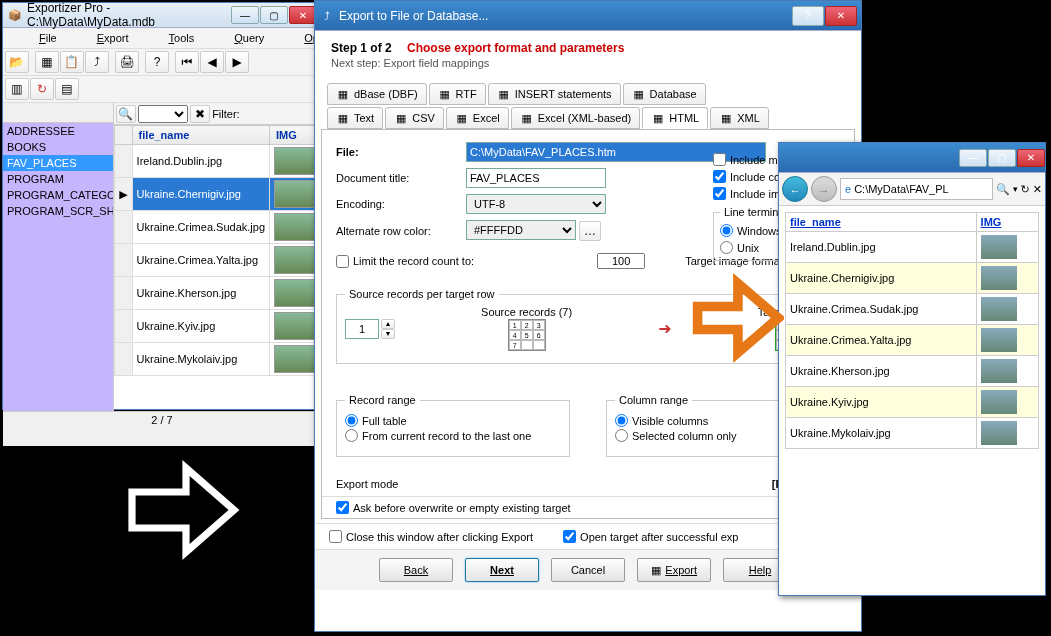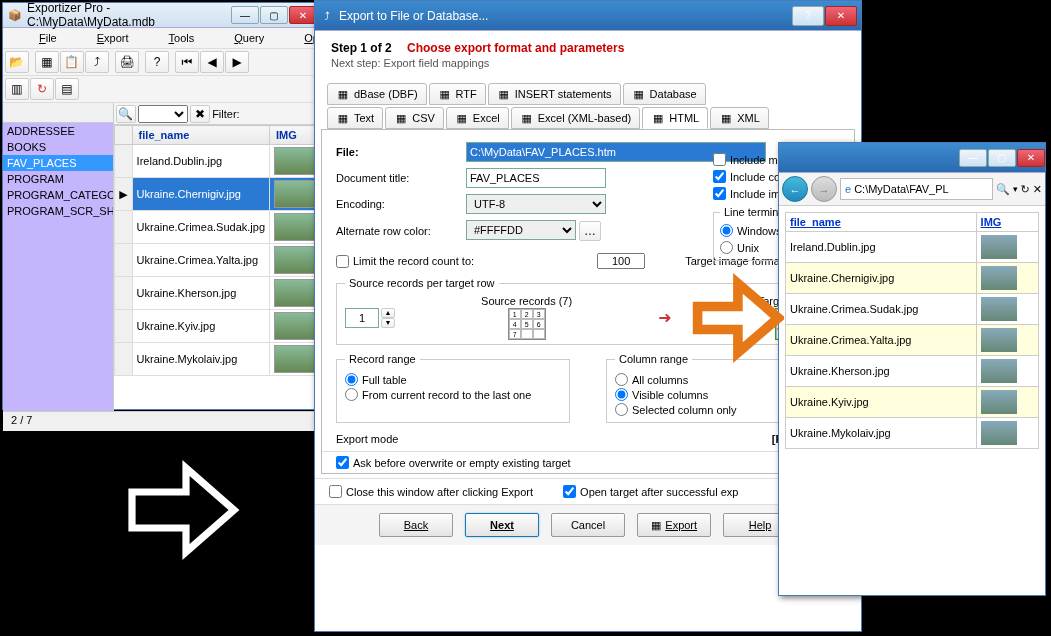--- a/index.html
+++ b/index.html
@@ -31,41 +31,41 @@
 .tables-pane .row.sel { background: #3399ff; color: #fff; }
 .data-pane { flex: 1; display: flex; flex-direction: column; }
 .data-toolbar { height: 22px; background: #f4f4f4; border-bottom: 1px solid #ccc; display: flex; align-items: center; padding: 2px; gap: 2px; }
 .grid { flex: 1; overflow: auto; }
 .grid table { border-collapse: collapse; width: 100%; }
 .grid th { background: linear-gradient(#f8f8f8,#e8e8e8); border: 1px solid #ccc; padding: 3px 6px; text-align: left; color: #0033aa; }
 .grid td { border: 1px solid #ddd; padding: 2px 4px; height: 32px; vertical-align: middle; }
 .grid tr.sel td { background: #2a7ad4; color: #fff; }
 .rowmark { width: 14px; text-align: center; background: #f0f0f0 !important; color: #000 !important; }
 .thumb { width: 42px; height: 28px; background: linear-gradient(#8b9,#685); border: 1px solid #999; }
-.statusbar { height: 20px; border-top: 1px solid #ccc; background: #f0f0f0; text-align: left; padding: 2px 8px; }
+.statusbar { height: 35px; border-top: 1px solid #ccc; background: #f0f0f0; text-align: center; padding: 2px 8px; }
 
 
 #export-dialog { left: 314px; top: 0; width: 548px; height: 632px; }
 #export-dialog .titlebar { height: 30px; }
 #export-dialog .titlebar .winbtn { width: 32px; height: 20px; }
 .step-header { padding: 10px 16px 6px; }
 .step-title { font-weight: bold; font-size: 12px; }
 .step-choose { color: #c00; font-weight: bold; font-size: 12px; }
 .step-sub { color: #555; margin-top: 2px; }
 .tabs-row { display: flex; border-bottom: 0; padding: 0 6px; flex-wrap: wrap; }
 .tab { padding: 3px 8px; border: 1px solid #bbb; background: linear-gradient(#fdfdfd,#eee); margin-right: 2px; margin-top: 2px; border-radius: 3px 3px 0 0; display: flex; align-items: center; gap: 4px; cursor: default; font-size: 11px; }
 .tab.active { background: #fff; border-bottom-color: #fff; position: relative; z-index: 2; }
 .tab .ticon { width: 14px; height: 14px; display: inline-flex; align-items: center; justify-content: center; font-size: 11px; }
 .form-area { padding: 8px 14px; display: grid; grid-template-columns: 130px 1fr; row-gap: 6px; align-items: center; }
 .form-area label { font-size: 11px; }
 .form-area input[type=text], .form-area select { height: 20px; border: 1px solid #7a9; padding: 0 3px; font-size: 11px; }
 .file-input { background: #2a7ad4; color: #fff; border: 1px solid #15a; width: 300px; }
 .chk { display: flex; align-items: center; gap: 4px; }
 .chk input { width: 13px; height: 13px; }
-.fieldset { border: 1px solid #ccc; margin: 4px 14px; padding: 6px 8px 4px; position: relative; }
+.fieldset { border: 1px solid #ccc; margin: 15px 14px; padding: 6px 8px 12px; position: relative; }
 .fieldset > legend { font-size: 11px; padding: 0 4px; }
 .radio { display: flex; align-items: center; gap: 4px; margin: 2px 0; }
 .btnrow { display: flex; justify-content: center; gap: 12px; padding: 8px; border-top: 1px solid #ddd; background: #f4f4f4; }
 .btn { min-width: 74px; height: 24px; border: 1px solid #999; background: linear-gradient(#fdfdfd,#e4e4e4); border-radius: 2px; cursor: default; display: flex; align-items: center; justify-content: center; gap: 4px; }
 .btn.primary { border-color: #27a; box-shadow: 0 0 2px #5bf; }
 .mini-grid { display: inline-grid; grid-template-columns: repeat(3, 12px); grid-template-rows: repeat(3, 10px); border: 1px solid #888; }
 .mini-grid span { border: 1px solid #bbb; font-size: 7px; text-align: center; line-height: 9px; }
 
 
 #browser { left: 778px; top: 142px; width: 268px; height: 454px; }
@@ -381,24 +381,20 @@
             <input type="radio" name="rr" checked="" style="">
             <span>Full table</span>
           </label>
         <label class="radio">
             <input type="radio" name="rr" style="">
             <span>From current record to the last one</span>
           </label>
       </fieldset>
       <fieldset class="fieldset" style="flex:1">
         <legend>Column range</legend>
-        <label class="radio">
-            <input type="radio" name="cr" style="">
-            <span>All columns</span>
-          </label>
         <label class="radio">
             <input type="radio" name="cr" checked="" style="">
             <span>Visible columns</span>
           </label>
         <label class="radio">
             <input type="radio" name="cr" style="">
             <span>Selected column only</span>
           </label>
       </fieldset>
     </div>

